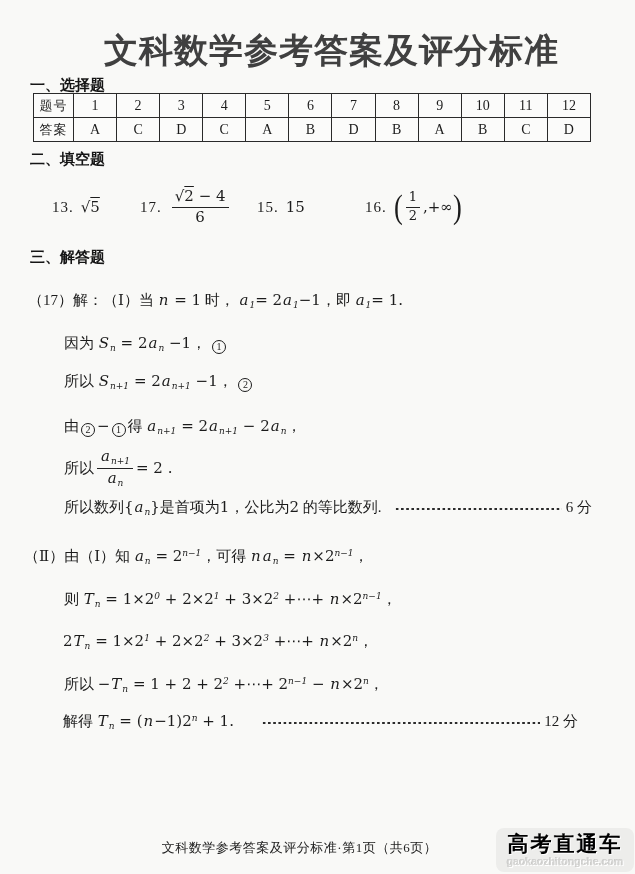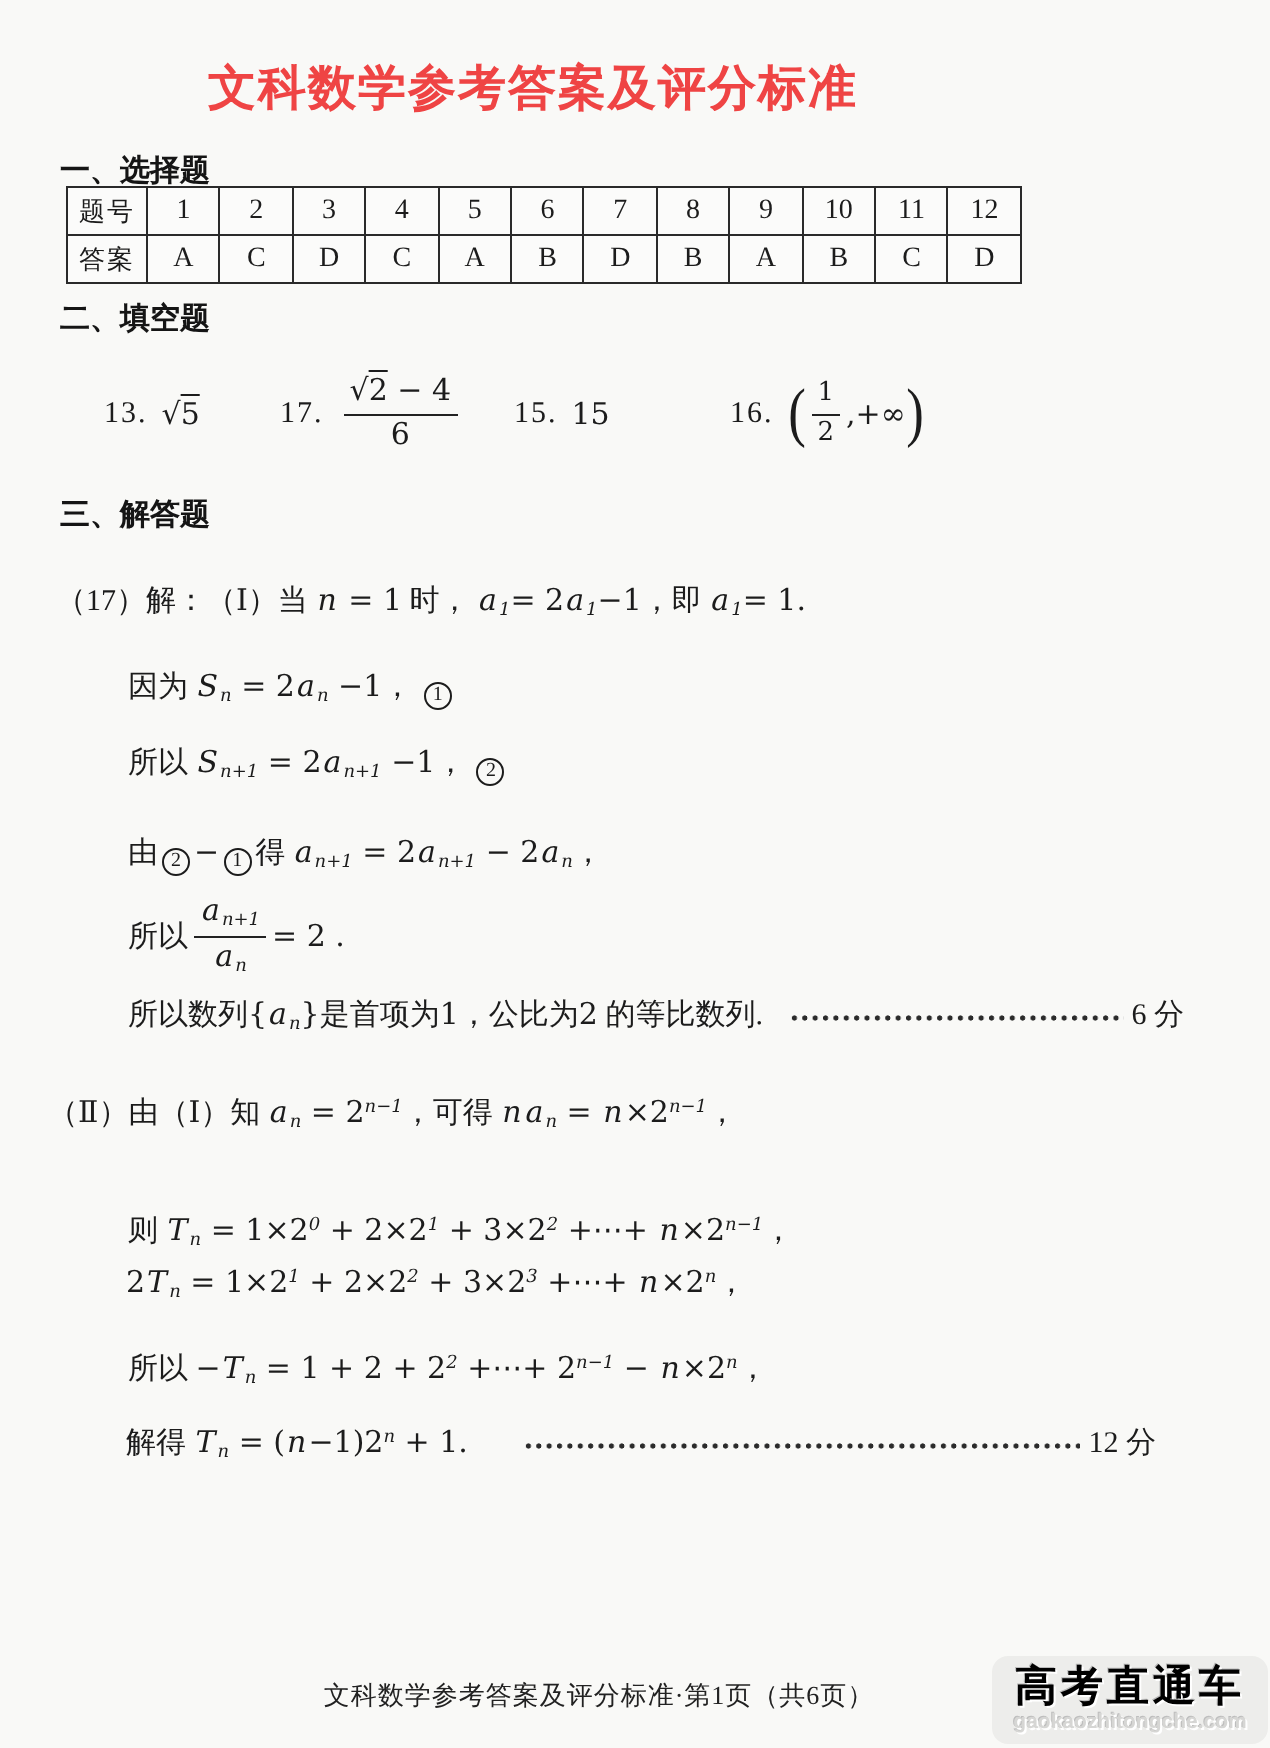--- a/index.html
+++ b/index.html
@@ -13,45 +13,45 @@
     background: #f9f9f7;
     overflow: hidden;
     font-size: 15px;
   }
 
   
   .doc-title {
     position: absolute;
     left: 104px;
     top: 28px;
-    font-size: 24px;
+    font-size: 34px;
     font-weight: bold;
     letter-spacing: 1px;
-    color: #ef4444;
+    color: #404040;
     white-space: nowrap;
   }
 
   
   .sec-heading {
     position: absolute;
     font-size: 15px;
     font-weight: bold;
     color: #151515;
     white-space: nowrap;
   }
   .h-choice { left: 30px; top: 76px; }
   .h-blank  { left: 30px; top: 150px; }
   .h-solution { left: 30px; top: 248px; }
 
   
   .choice-table {
     position: absolute;
     left: 33px;
     top: 93px;
-    width: 478px;
+    width: 558px;
     border-collapse: collapse;
     table-layout: fixed;
   }
   .choice-table td {
     border: 1.4px solid #2a2a2a;
     height: 24px;
     text-align: center;
     vertical-align: middle;
     font-size: 14px;
     background: #fbfbfa;
@@ -108,21 +108,21 @@
     white-space: nowrap;
     font-size: 15px;
   }
   .sl-1  { left: 28px; top: 291px; }
   .sl-2  { left: 64px; top: 334px; }
   .sl-3  { left: 64px; top: 372px; }
   .sl-4  { left: 64px; top: 417px; }
   .sl-5  { left: 64px; top: 448px; display: flex; align-items: center; height: 40px; }
   .sl-6  { left: 64px; top: 498px; width: 528px; display: flex; align-items: baseline; }
   .sl-7  { left: 24px; top: 547px; }
-  .sl-8  { left: 64px; top: 590px; margin-top: 16px; }
+  .sl-8  { left: 64px; top: 590px; }
   .sl-9  { left: 63px; top: 632px; }
   .sl-10 { left: 64px; top: 675px; }
   .sl-11 { left: 63px; top: 712px; width: 515px; display: flex; align-items: baseline; }
 
   
   .seg-c { font-style: normal; }
   .seg-m { font-family: "DejaVu Serif", "Liberation Serif", serif; }
   .seg-i { font-family: "DejaVu Serif", "Liberation Serif", serif; font-style: italic; padding: 0 1px; }
   .seg-d { font-family: "DejaVu Serif", serif; font-style: italic; font-size: 0.6em; vertical-align: -0.3em; }
   .seg-u { font-family: "DejaVu Serif", serif; font-style: italic; font-size: 0.6em; vertical-align: 0.55em; }

